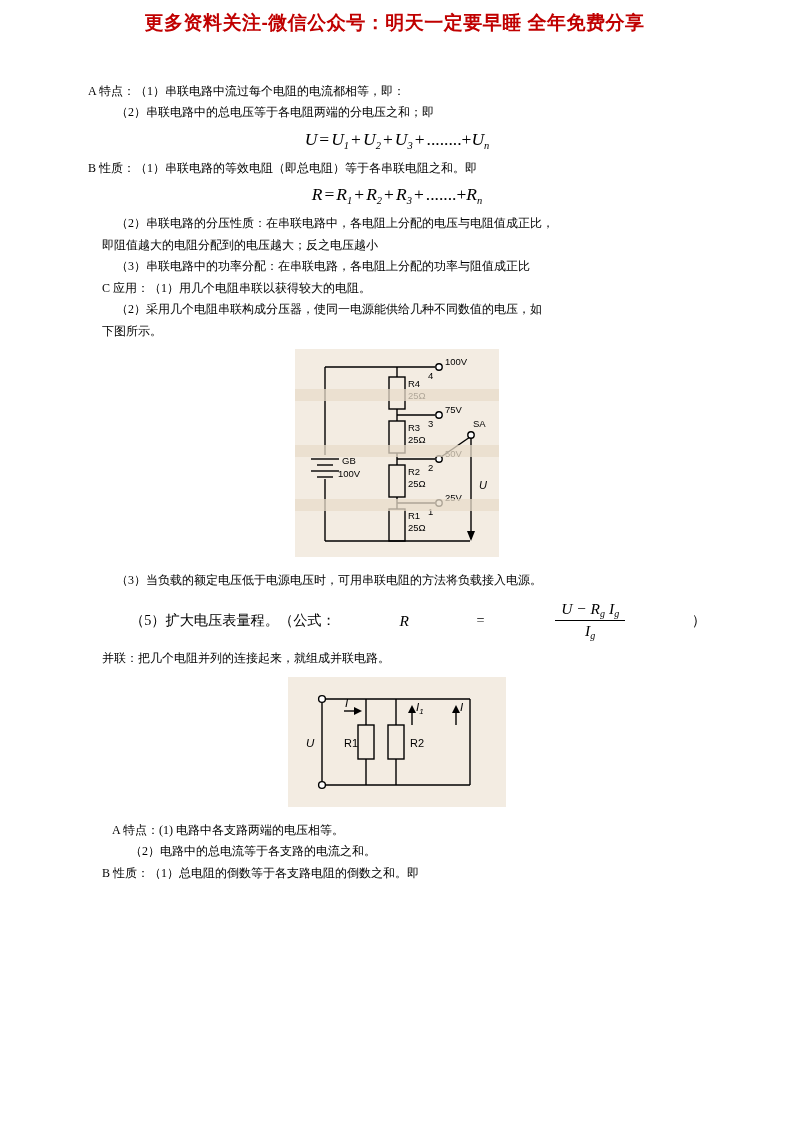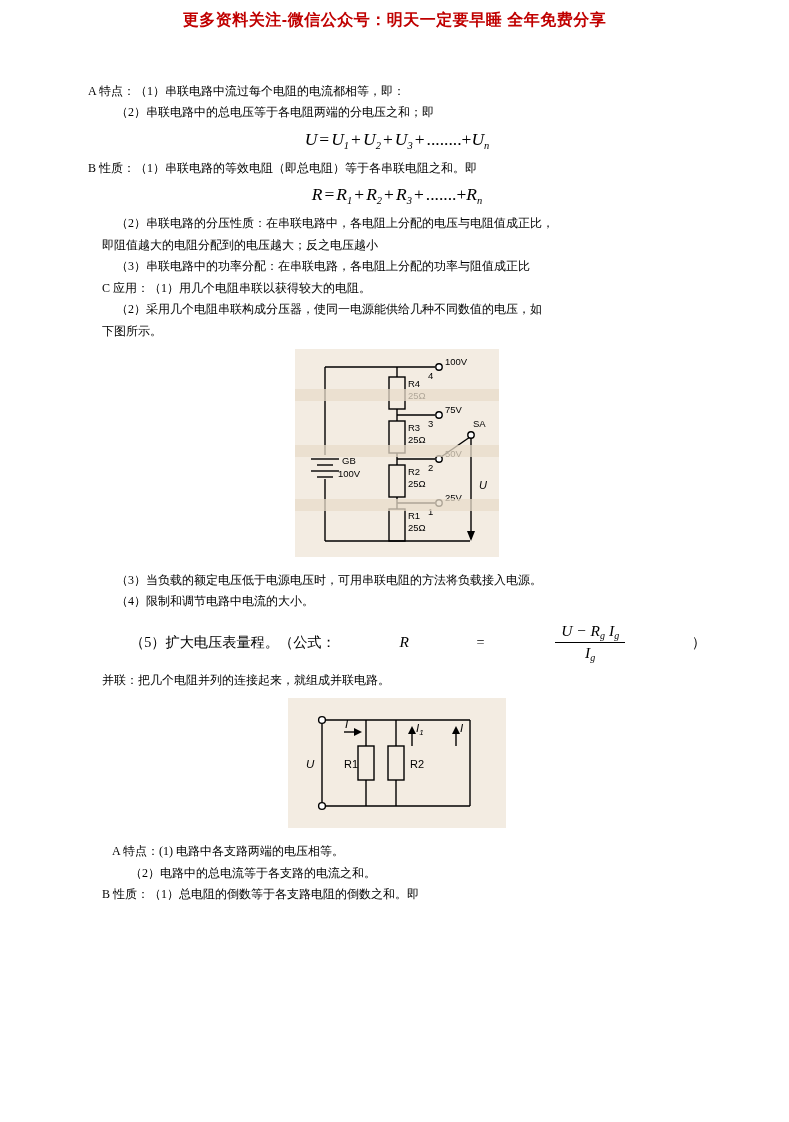--- a/index.html
+++ b/index.html
@@ -21,21 +21,21 @@
     height: 1122px;
     box-sizing: border-box;
   }
   .watermark {
     position: absolute;
     top: 10px;
     left: 0;
     width: 789px;
     text-align: center;
     color: #c00000;
-    font-size: 16px;
+    font-size: 19px;
     font-weight: bold;
     letter-spacing: 0.5px;
     font-family: "Liberation Sans", sans-serif;
   }
   .content {
     position: absolute;
     top: 82px;
     left: 88px;
     width: 618px;
   }
@@ -225,21 +225,20 @@
             <text x="150" y="152">25V</text>
             <text x="133" y="166">1</text>
             <text x="178" y="78">SA</text>
             <text x="184" y="140" font-style="italic" font-size="11">U</text>
           </g>
         </svg>
       </div>
     </div>
 
     <p class="indent2">（3）当负载的额定电压低于电源电压时，可用串联电阻的方法将负载接入电源。</p>
-    <p class="indent2">（4）限制和调节电路中电流的大小。</p>
 
     <div class="frac-line-row">
       <span>（5）扩大电压表量程。（公式：</span>
       <span style="font-style:italic;font-size:15.5px;">R</span>
       <span style="padding:0 4px;">=</span>
       <span class="inline-frac">
         <span class="num">U − R<span style="font-size:10px;vertical-align:-3px;">g</span>&nbsp;I<span style="font-size:10px;vertical-align:-3px;">g</span></span>
         <span class="den">I<span style="font-size:10px;vertical-align:-3px;">g</span></span>
       </span>
       <span>）</span>

